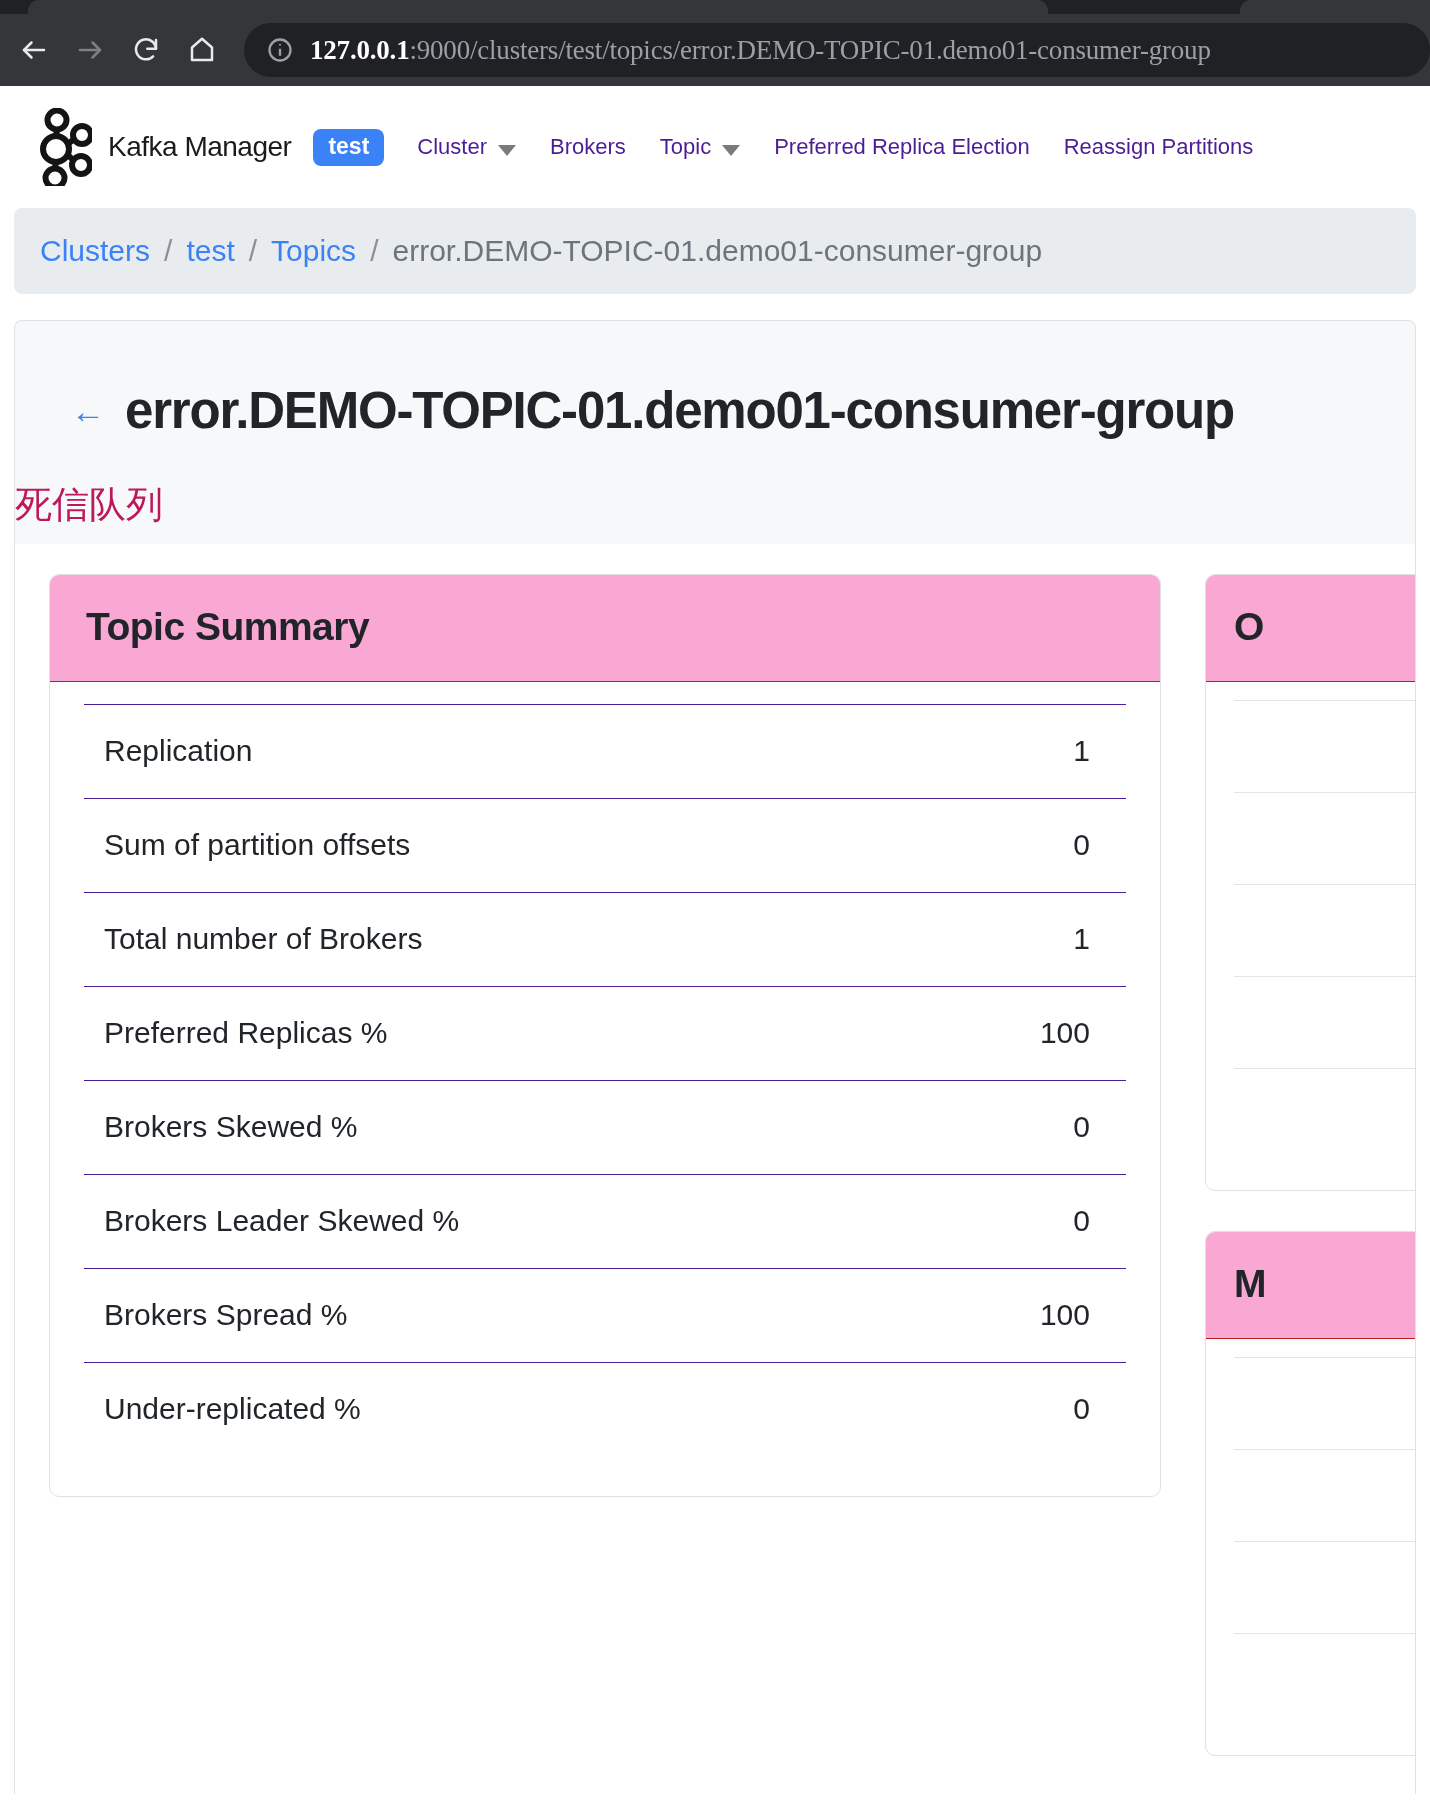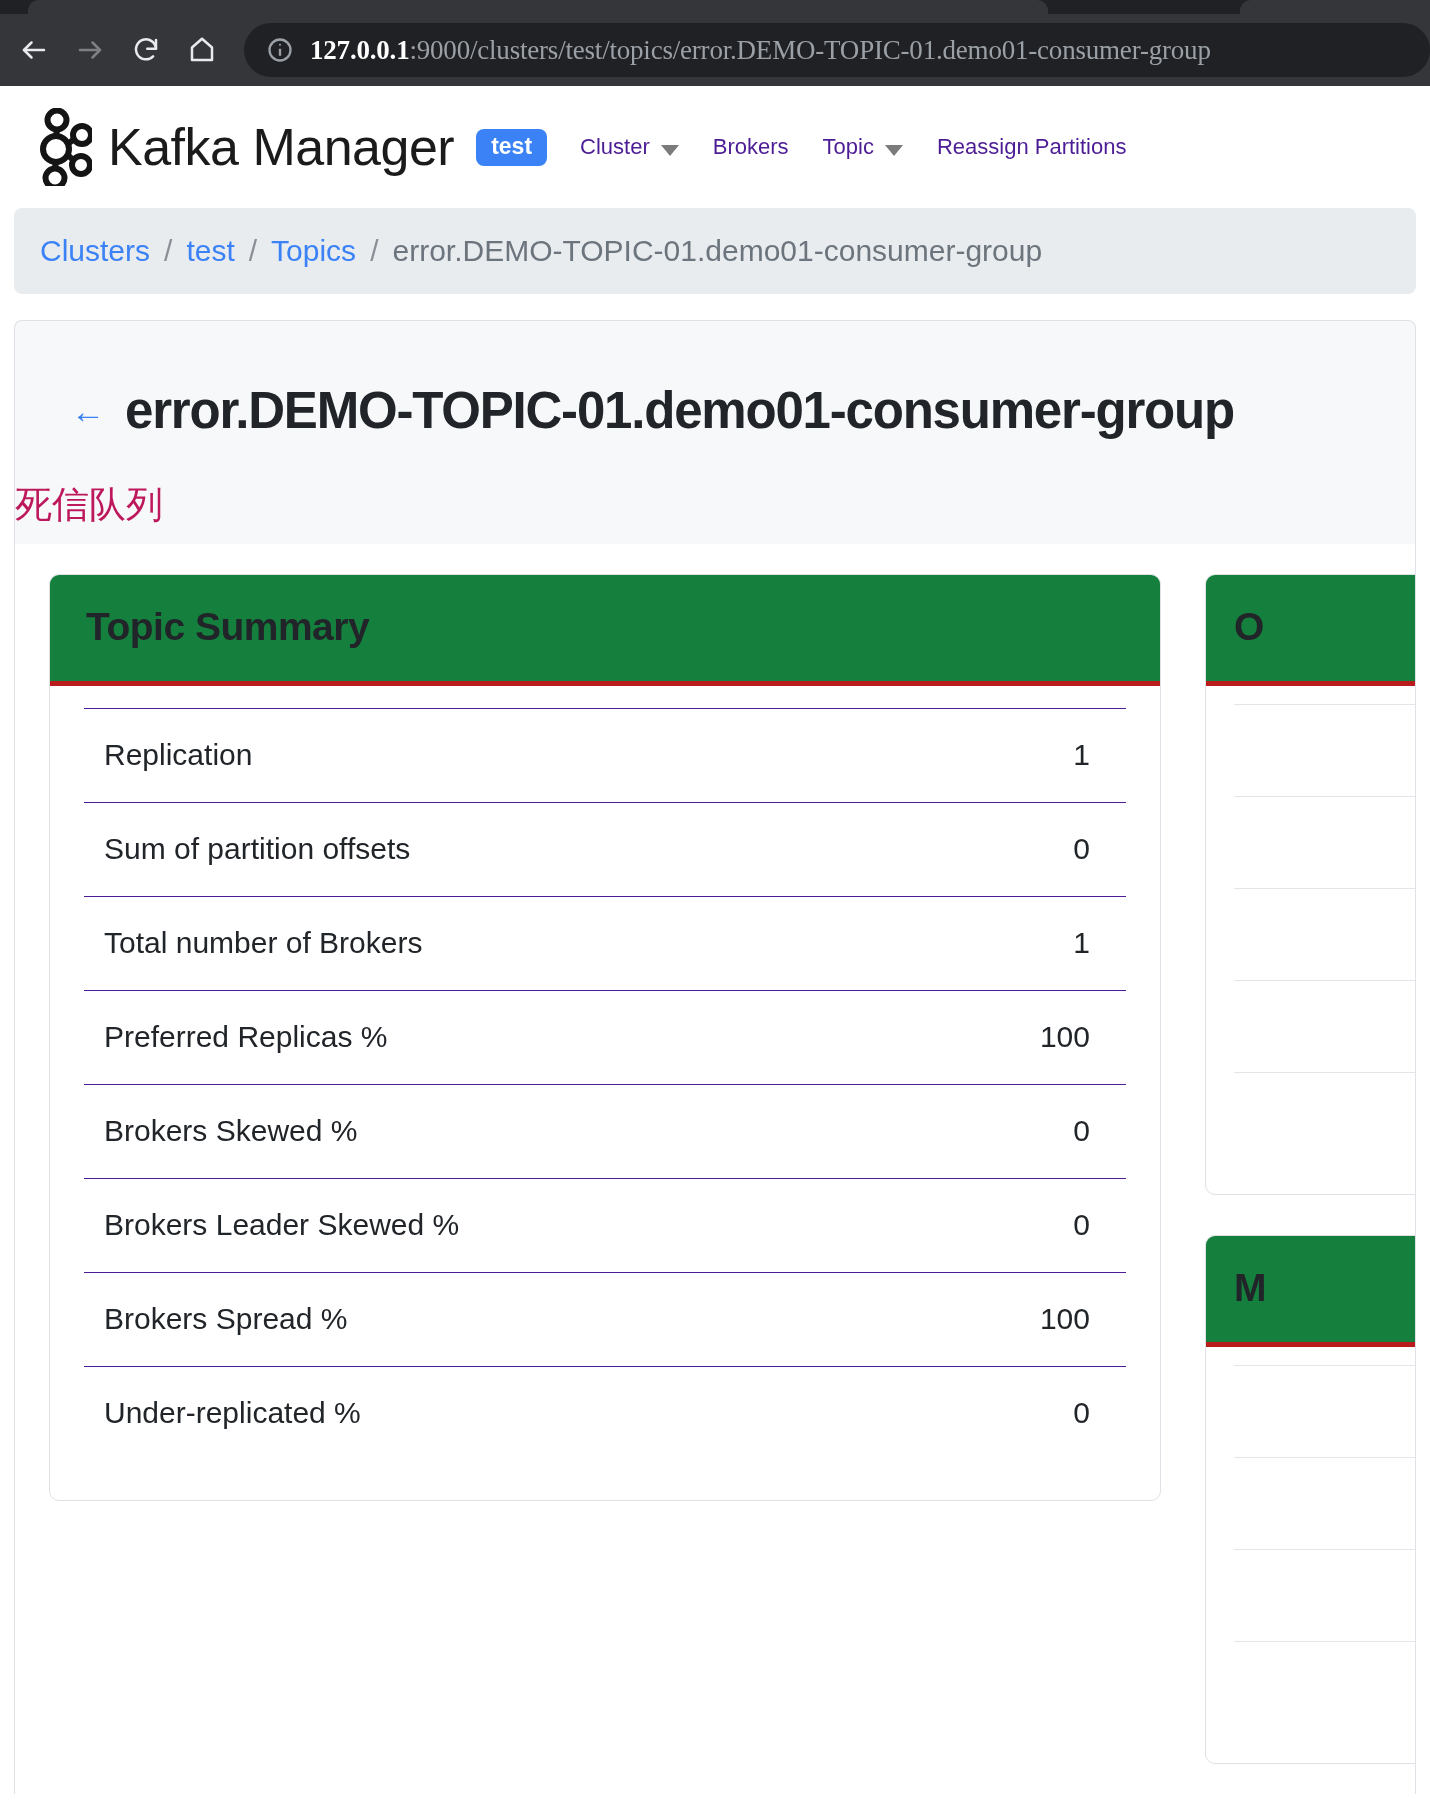--- a/index.html
+++ b/index.html
@@ -105,21 +105,21 @@
   }
   .brand {
     display: flex;
     align-items: center;
     gap: 16px;
     flex: 0 0 auto;
     margin-right: 22px;
   }
   .brand-logo { width: 62px; height: 78px; display: block; }
   .brand-name {
-    font-size: 52px;
+    font-size: 28px;
     color: #1b1b1b;
     font-weight: 400;
     letter-spacing: -0.5px;
   }
   .badge-test {
     background: #3b82f6;
     color: #ffffff;
     font-size: 23px;
     font-weight: 700;
     border-radius: 8px;
@@ -224,22 +224,22 @@
   .col-main { flex: 0 0 1112px; }
   .col-side { flex: 0 0 430px; }
 
   .card {
     border: 1px solid #dee2e6;
     border-radius: 10px;
     background: #ffffff;
     overflow: hidden;
   }
   .card-header {
-    background: #15803d;
-    border-bottom: 5px solid #b91c1c;
+    background: #f9a8d4;
+    border-bottom: 1px solid #b91c1c;
     padding: 30px 36px 32px;
   }
   .card-title {
     font-size: 39px;
     font-weight: 700;
     color: #212529;
     letter-spacing: -0.5px;
   }
   .card-body { padding: 22px 34px 40px; }
 
@@ -331,20 +331,23 @@
     <i class="caret"></i>
   </a>
   <a class="nav-link" href="#">
     <span>Brokers</span>
   </a>
   <a class="nav-link" href="#">
     <span>Topic</span>
     <i class="caret"></i>
   </a>
   <a class="nav-link" href="#">
+    <span>Preferred Replica Election</span>
+  </a>
+  <a class="nav-link" href="#">
     <span>Reassign Partitions</span>
   </a>
 </div>
 
 <div class="breadcrumb-wrap">
   <nav class="breadcrumb">
     <a class="bc-link" href="#">Clusters</a>
     <span class="bc-sep">/</span>
     <a class="bc-link" href="#">test</a>
     <span class="bc-sep">/</span>

